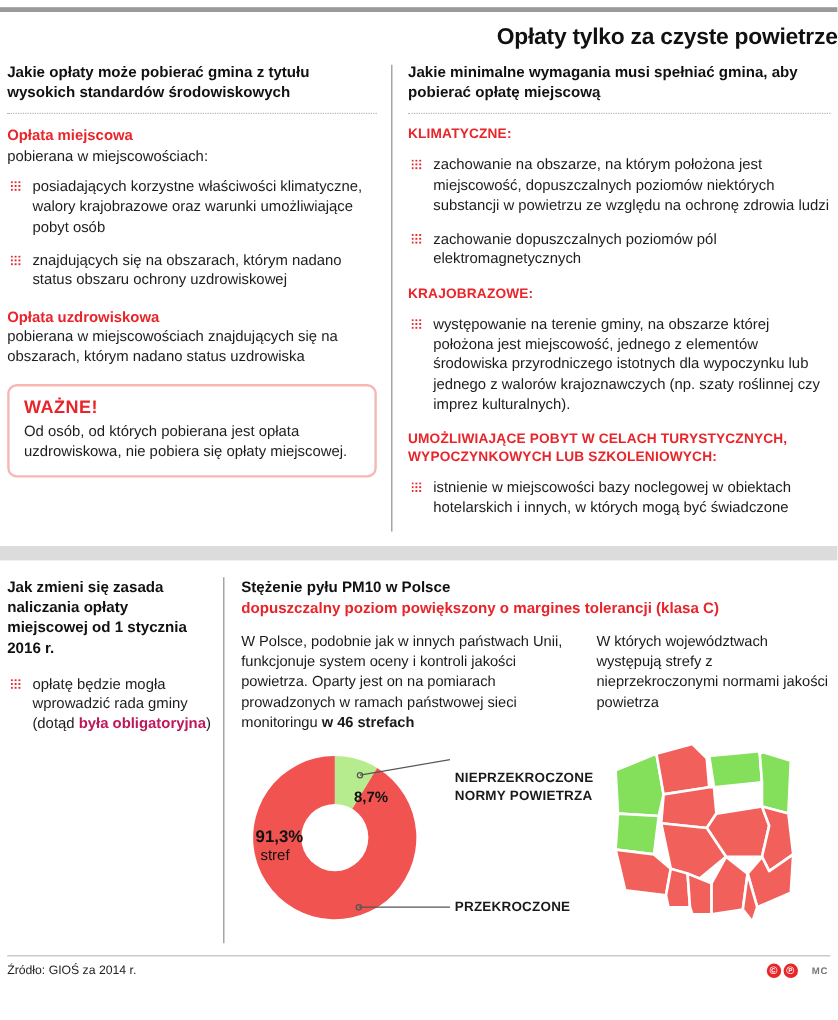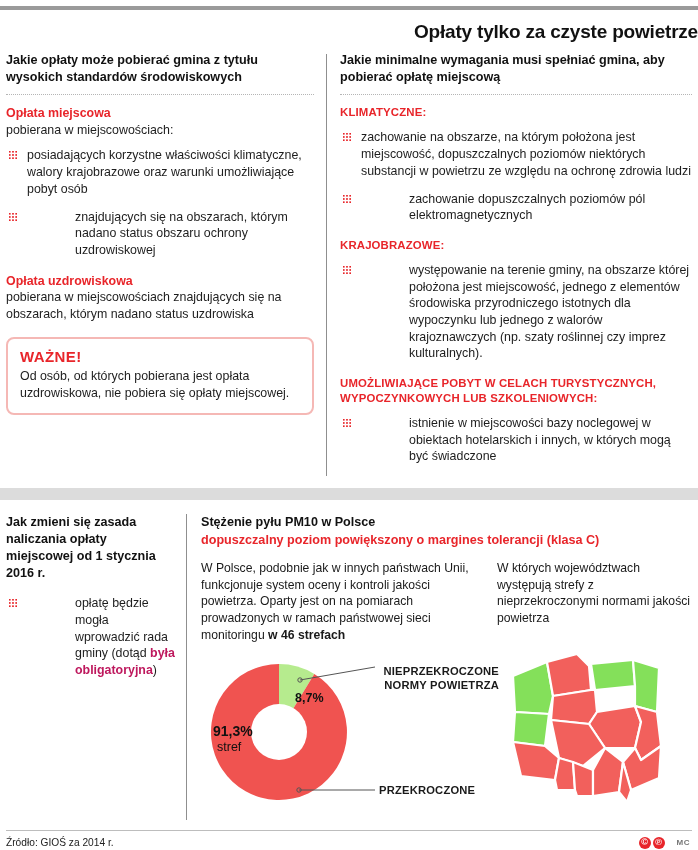--- a/index.html
+++ b/index.html
@@ -43,21 +43,21 @@
     color: #e8252a; font-weight: bold; font-size: 12.4px; line-height: 1.3;
   }
   .red-head.caps { font-size: 11.4px; letter-spacing: 0.15px; }
   .body-txt { font-size: 12.4px; line-height: 1.36; color: #1d1d1d; }
 
   .blk { margin-bottom: 11px; }
 
   
   .bullets { margin: 9px 0 0 0; padding: 0; list-style: none; }
   .bullets li { display: flex; margin-bottom: 11px; }
-  .bullets li:last-child { margin-bottom: 0; gap: 48px; }
+  .bullets li:last-child { margin-bottom: 0; }
   .bmark {
     flex: 0 0 9px; width: 9px; height: 9px; margin: 4px 9px 0 3px;
     background-image:
       radial-gradient(circle at 1px 1px, #e8252a 0.9px, transparent 1px);
     background-size: 3.2px 3.2px;
     background-repeat: repeat;
   }
   .btxt { font-size: 12.4px; line-height: 1.35; color: #1d1d1d; }
 
   
@@ -245,21 +245,21 @@
               <line x1="98" y1="136" x2="174" y2="136"></line>
             </g>
             <circle cx="99" cy="26" r="2.2" fill="none" stroke="#555" stroke-width="1"></circle>
             <circle cx="98" cy="136" r="2.2" fill="none" stroke="#555" stroke-width="1"></circle>
 
             <text x="12" y="82" class="pct-big">91,3%</text>
             <text x="16" y="97" class="pct-sm">stref</text>
             <text x="94" y="48" class="pct-small-slice">8,7%</text>
           </svg>
 
-          <div class="leader-lbl" style="left:178px; top:10px; width:120px;text-align:right;">
+          <div class="leader-lbl" style="left:178px; top:22px; width:120px;">
             <span>NIEPRZEKROCZONE NORMY POWIETRZA</span>
           </div>
           <div class="leader-lbl" style="left:178px; top:129px; width:120px;">
             <span>PRZEKROCZONE</span>
           </div>
         </div>
 
         <div class="map-wrap">
           <svg width="170" height="160" viewBox="0 0 170 160">
             <g stroke="#ffffff" stroke-width="2.2" stroke-linejoin="round">

